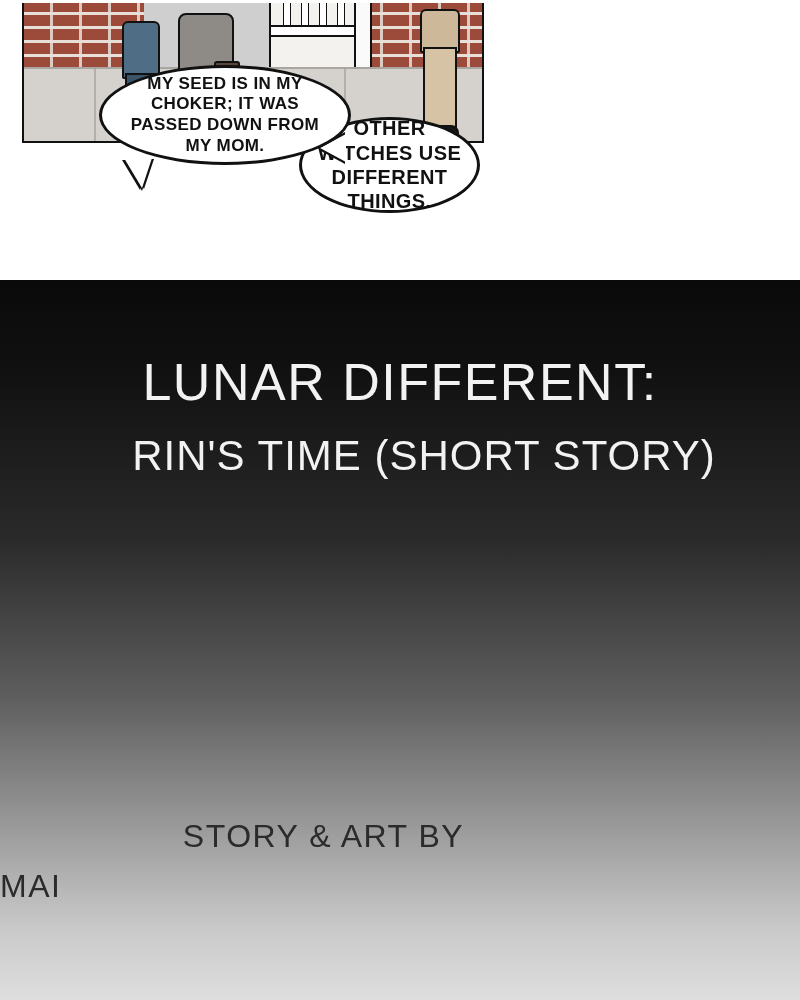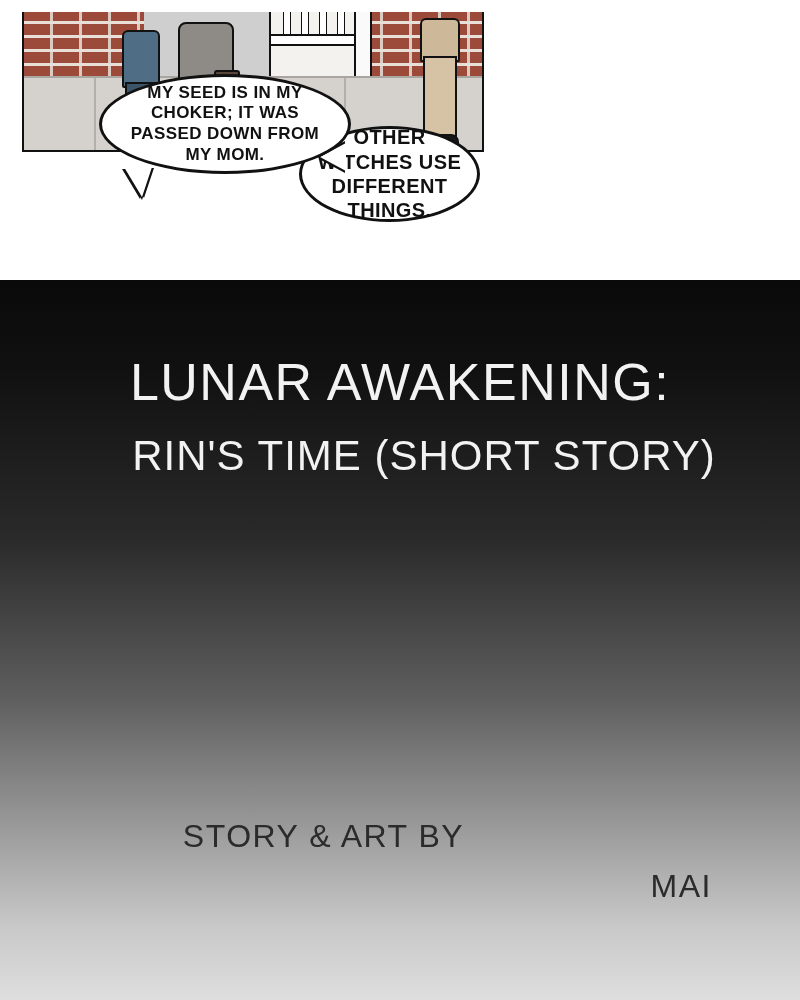--- a/index.html
+++ b/index.html
@@ -12,21 +12,21 @@
     height: 1000px;
     font-family: "Liberation Sans", sans-serif;
     overflow: hidden;
     position: relative;
   }
 
   
   .comic-panel {
     position: absolute;
     left: 0;
-    top: 12px;
+    top: 3px;
     width: 800px;
     height: 280px;
     background: #ffffff;
     overflow: hidden;
   }
 
   .panel-frame {
     position: absolute;
     left: 22px;
     top: -60px;
@@ -290,21 +290,21 @@
     text-align: center;
     color: #2b2b2b;
     font-size: 32px;
     letter-spacing: 1.5px;
   }
   .credit-name {
     position: absolute;
     left: 0;
     top: 588px;
     width: 712px;
-    text-align: right;
+    text-align: left;
     color: #2b2b2b;
     font-size: 32px;
     letter-spacing: 1.5px;
   }
 </style>
 </head>
 <body>
 
 <div class="comic-panel">
 
@@ -354,17 +354,17 @@
   </div>
 
   <div class="bubble bubble-2">
     <span class="bubble-text">OTHER WITCHES USE DIFFERENT THINGS.</span>
     <span class="tail"></span>
   </div>
 
 </div>
 
 <div class="title-card">
-  <div class="title-main">LUNAR AWAKENING:</div>
+  <div class="title-main">LUNAR DIFFERENT:</div>
   <div class="title-sub">RIN'S TIME (SHORT STORY)</div>
   <div class="credit-label">STORY &amp; ART BY</div>
   <div class="credit-name">MAI</div>
 </div>
 
 </body></html>

